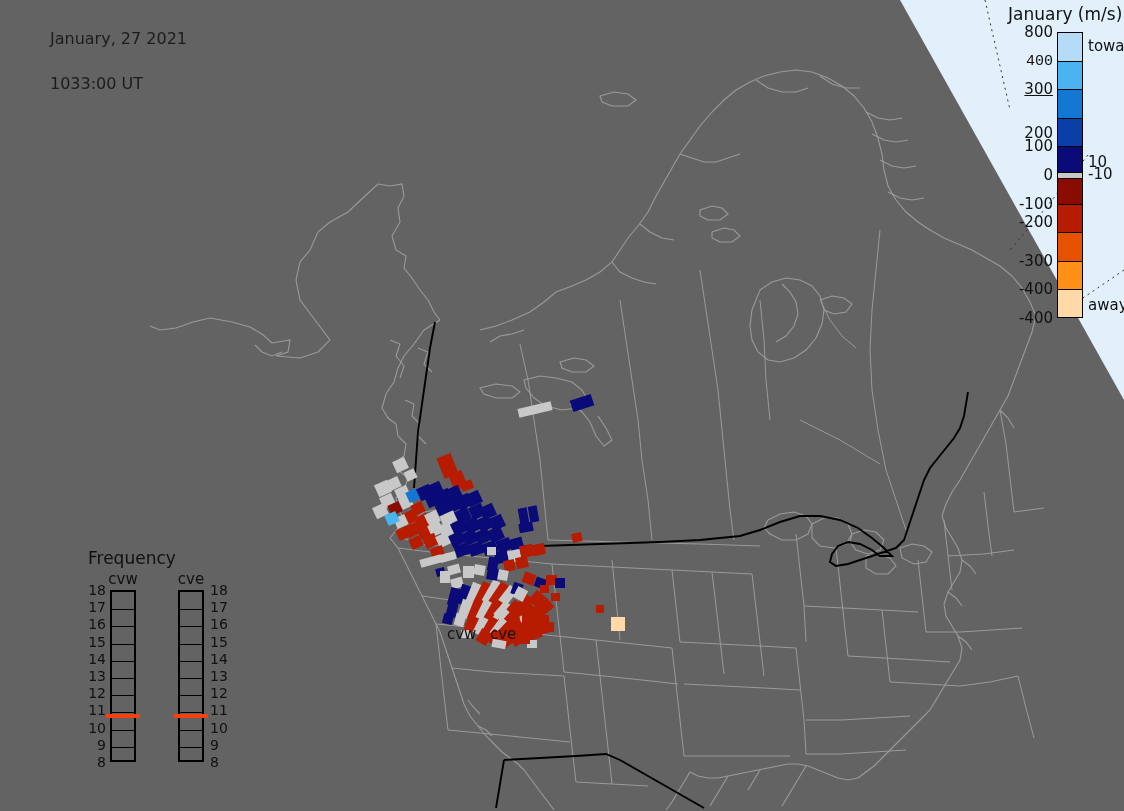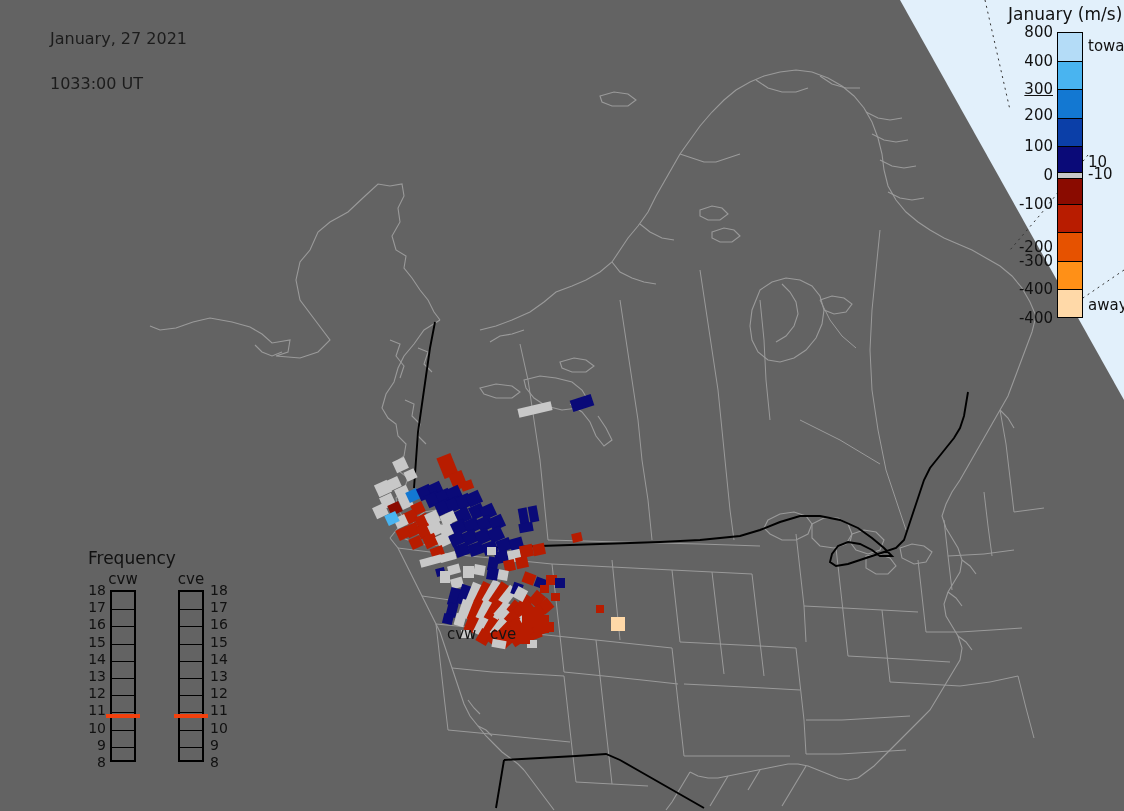--- a/index.html
+++ b/index.html
@@ -434,27 +434,27 @@
         <div class="vel-band" style="top: 114.4px; height: 25.74px; background: rgb(10, 10, 120);"></div>
         <div class="vel-band" style="top: 140.14px; height: 5.72px; background: rgb(200, 200, 200);"></div>
         <div class="vel-band" style="top: 145.86px; height: 25.74px; background: rgb(138, 11, 0);"></div>
         <div class="vel-band" style="top: 171.6px; height: 28.6px; background: rgb(184, 28, 0);"></div>
         <div class="vel-band" style="top: 200.2px; height: 28.6px; background: rgb(230, 82, 0);"></div>
         <div class="vel-band" style="top: 228.8px; height: 28.6px; background: rgb(255, 144, 23);"></div>
         <div class="vel-band last" style="top: 257.4px; height: 28.6px; background: rgb(255, 217, 168);"></div>
       </div>
     <div id="vel-labels">
         <div class="vel-tick-label" style="top: 30px;">800</div>
-        <div class="vel-tick-label" style="top: 58.6px;">400</div>
+        <div class="vel-tick-label" style="top: 58.6px; font-family: Liberation Mono, monospace;">400</div>
         <div class="vel-tick-label" style="top: 87.2px; text-decoration: underline;">300</div>
-        <div class="vel-tick-label" style="top: 113px;">200</div>
+        <div class="vel-tick-label" style="top: 131px;">200</div>
         <div class="vel-tick-label" style="top: 144.4px;">100</div>
         <div class="vel-tick-label" style="top: 173px;">0</div>
         <div class="vel-tick-label" style="top: 201.6px;">-100</div>
-        <div class="vel-tick-label" style="top: 245px; margin-left: 8px;">-200</div>
+        <div class="vel-tick-label" style="top: 220px; margin-left: 8px;">-200</div>
         <div class="vel-tick-label" style="top: 258.8px;">-300</div>
         <div class="vel-tick-label" style="top: 287.4px;">-400</div>
         <div class="vel-tick-label" style="top: 316px;">-400</div>
         <div class="vel-side-label" style="top: 44.3px;">toward</div>
         <div class="vel-side-label" style="top: 160.13px;">10</div>
         <div class="vel-side-label" style="top: 172px;">-10</div>
         <div class="vel-side-label" style="top: 303.13px;">away</div>
       </div>
   </div>
 

